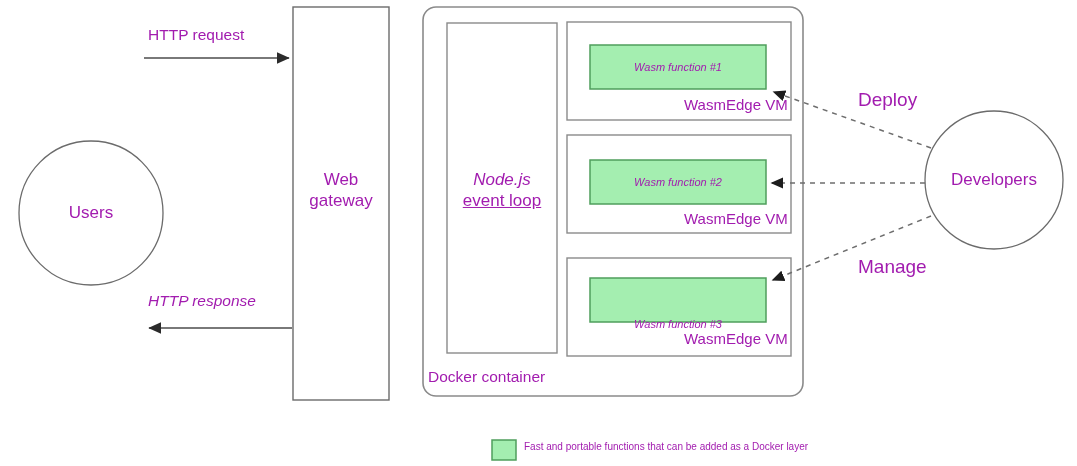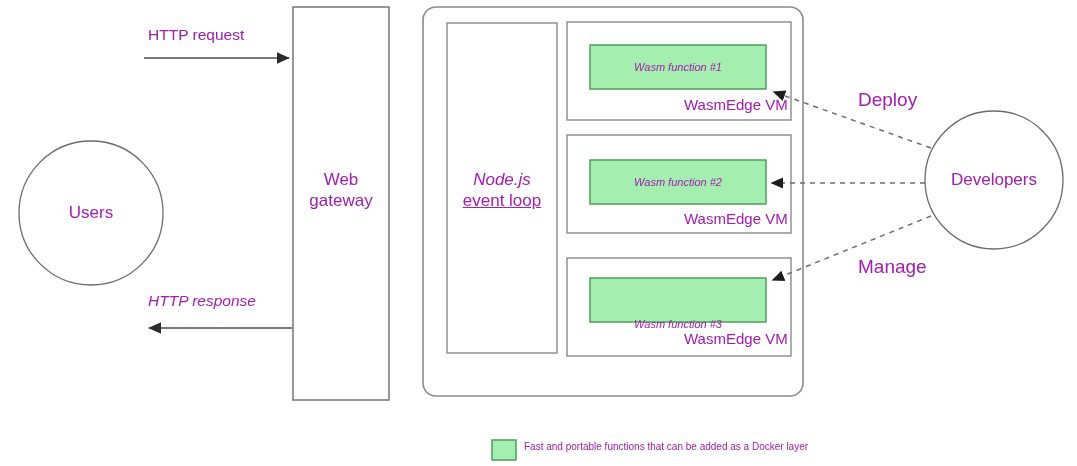--- a/index.html
+++ b/index.html
@@ -101,20 +101,21 @@
 
   <div class="lbl lbl-center wasm-label" style="left:678px; top:67px;">Wasm function #1</div>
   <div class="lbl vm-label" style="left:684px; top:96px;">WasmEdge VM</div>
 
   <div class="lbl lbl-center wasm-label" style="left:678px; top:182px;">Wasm function #2</div>
   <div class="lbl vm-label" style="left:684px; top:210px;">WasmEdge VM</div>
 
   <div class="lbl lbl-center wasm-label" style="left:678px; top:284px;margin-top:40px;">Wasm function #3</div>
   <div class="lbl vm-label" style="left:684px; top:330px;">WasmEdge VM</div>
 
+  <div class="lbl container-label" style="left:428px; top:368px;">Docker container</div>
 
   <div class="lbl edge-label" style="left:858px; top:89px;">Deploy</div>
 
   <div class="lbl edge-label" style="left:858px; top:256px;">Manage</div>
 
   <div class="lbl lbl-center node-label" style="left:994px; top:180px;">Developers</div>
 
   <div class="lbl legend-label" style="left:524px; top:441px;">Fast and portable functions that can be added as a Docker layer</div>
 
 </div>

